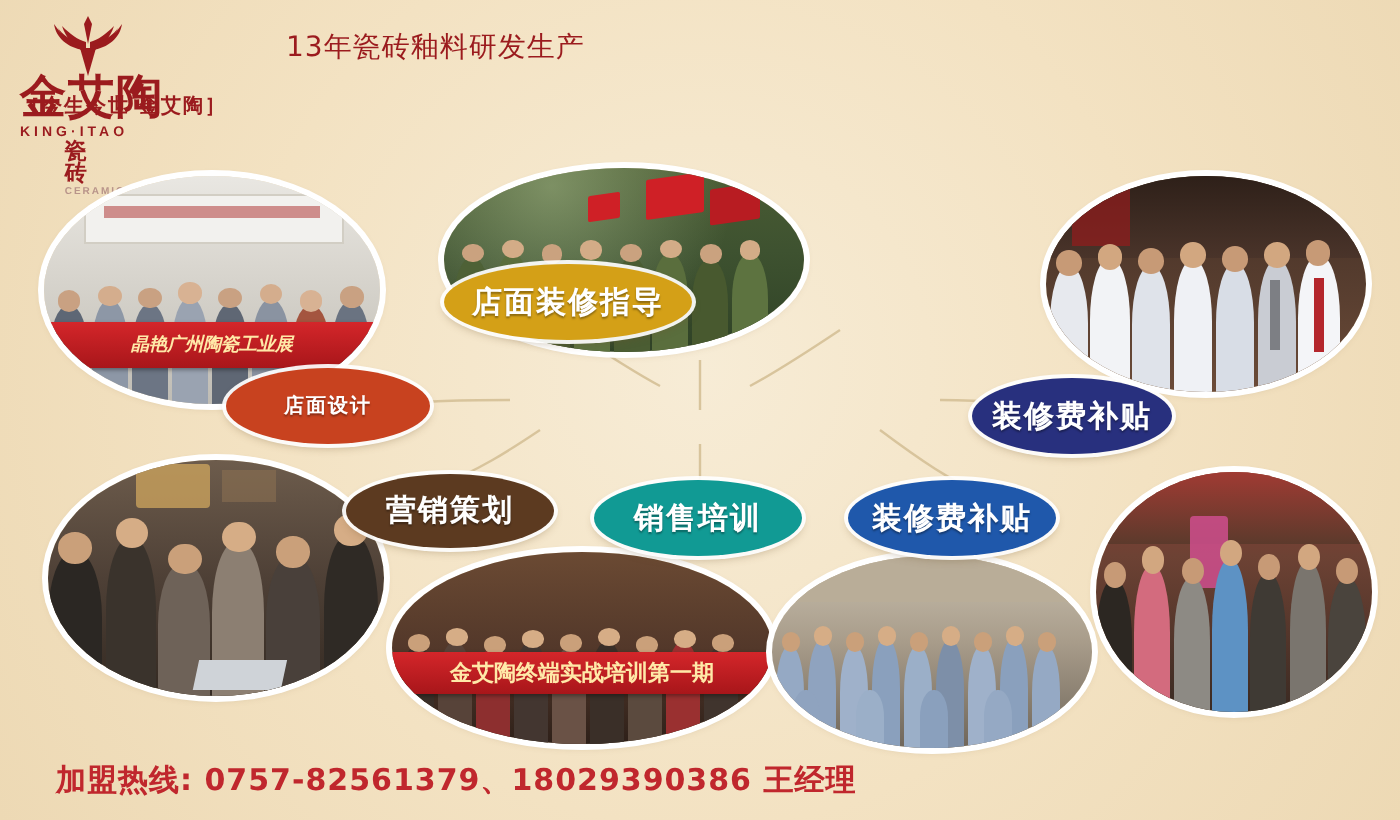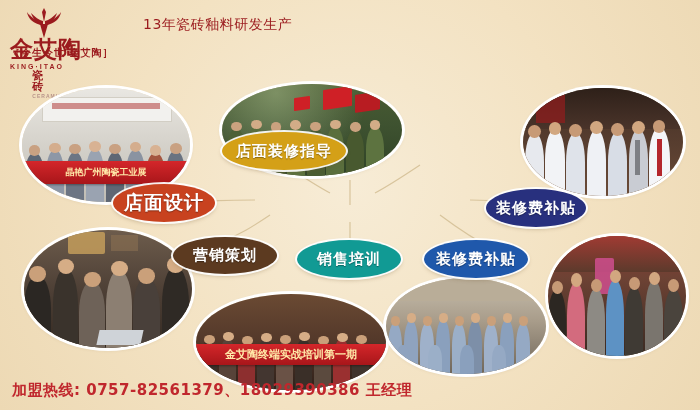--- a/index.html
+++ b/index.html
@@ -84,21 +84,21 @@
     display:flex;align-items:center;justify-content:center;
     font-size:21px;font-weight:bold;color:#2b2b2b;letter-spacing:1px;
     font-family:"DejaVu Sans",sans-serif;white-space:nowrap;
   }
   
   .footer{
     position:absolute;left:0;bottom:0;width:700px;height:40px;
     display:flex;align-items:center;
   }
   .footer .txt{
-    margin-left:12px;color:#c0272d;font-size:15px;font-weight:bold;
+    margin-left:28px;color:#c0272d;font-size:15px;font-weight:bold;
     letter-spacing:.5px;font-family:"DejaVu Sans",sans-serif;white-space:nowrap;
   }
 </style>
 </head>
 <body>
 
 <div id="poster">
 
   <div class="header">
 
@@ -143,21 +143,21 @@
       <path d="M470 200 C495 200 510 202 530 205"></path>
       <path d="M215 245 C240 235 255 225 270 215"></path>
       <path d="M440 215 C460 230 475 240 495 250"></path>
       <path d="M285 165 C300 175 315 185 330 193"></path>
       <path d="M420 165 C405 175 390 185 375 193"></path>
       <path d="M350 222 C350 232 350 240 350 250"></path>
     </g>
   </svg>
 
   <div class="photo" style="left:22px;top:88px;width:168px;height:114px;">
-    <div class="inner" style="background:linear-gradient(180deg,#e9e7e2 0%,#d9d6cf 40%,#bfbcb4 100%);">
+    <div class="inner" style="background:linear-gradient(180deg,#e9e7e2 0%,#d9d6cf 40%,#bfbcb4 100%);font-style:italic;">
       <div style="position:absolute;left:12%;top:8%;width:76%;height:20%;background:#f2f1ee;border:1px solid #d2cec4;"></div>
       <div style="position:absolute;left:18%;top:13%;width:64%;height:5%;background:#b03a3a;opacity:.55;"></div>
       <div class="figs" style="height:58%;">
         <div class="fig" style="left:2%;width:11%;height:74%;background:#5e6775;"></div>
         <div class="head" style="left:4%;bottom:70%;width:7%;height:16%;background:#c9a182;"></div>
         <div class="fig" style="left:14%;width:11%;height:78%;background:#8d97a6;"></div>
         <div class="head" style="left:16%;bottom:74%;width:7%;height:16%;background:#d4ad8d;"></div>
         <div class="fig" style="left:26%;width:11%;height:76%;background:#6c7584;"></div>
         <div class="head" style="left:28%;bottom:72%;width:7%;height:16%;background:#c9a182;"></div>
         <div class="fig" style="left:38%;width:11%;height:80%;background:#9aa3b1;"></div>
@@ -242,21 +242,21 @@
         <div class="head" style="left:52%;bottom:78%;width:10%;height:17%;background:#d6ad86;"></div>
         <div class="fig" style="left:65%;width:16%;height:76%;background:#49403a;"></div>
         <div class="head" style="left:68%;bottom:70%;width:10%;height:17%;background:#caa07a;"></div>
         <div class="fig" style="left:82%;width:16%;height:88%;background:#2f2a25;"></div>
         <div class="head" style="left:85%;bottom:82%;width:10%;height:17%;background:#d6ad86;"></div>
         <div style="position:absolute;left:44%;bottom:4%;width:26%;height:16%;background:#cfd3d8;transform:skewX(-12deg);"></div>
       </div>
     </div>
   </div>
 
-  <div class="photo" style="left:196px;top:276px;width:190px;height:96px;margin-top:18px;">
+  <div class="photo" style="left:196px;top:276px;width:190px;height:96px;">
     <div class="inner" style="background:linear-gradient(180deg,#6b4a33 0%,#53382a 50%,#2e2019 100%);">
       <div class="figs" style="height:62%;">
         <div class="fig" style="left:2%;width:9%;height:82%;background:#3a2f28;"></div>
         <div class="head" style="left:4%;bottom:78%;width:6%;height:15%;background:#caa07a;"></div>
         <div class="fig" style="left:12%;width:9%;height:86%;background:#574339;"></div>
         <div class="head" style="left:14%;bottom:82%;width:6%;height:15%;background:#d6ad86;"></div>
         <div class="fig" style="left:22%;width:9%;height:80%;background:#8d2f2f;"></div>
         <div class="head" style="left:24%;bottom:76%;width:6%;height:15%;background:#caa07a;"></div>
         <div class="fig" style="left:32%;width:9%;height:85%;background:#433630;"></div>
         <div class="head" style="left:34%;bottom:81%;width:6%;height:15%;background:#d6ad86;"></div>
@@ -326,21 +326,21 @@
         <div class="head" style="left:87%;bottom:72%;width:8%;height:15%;background:#c79a76;"></div>
       </div>
     </div>
   </div>
 
   <div class="pill" style="left:222px;top:132px;width:124px;height:38px;background:#d4a017;font-size:15px;">
     <span>店面装修指导</span>
   </div>
 
 
-  <div class="pill" style="left:113px;top:184px;width:102px;height:38px;background:#c8421f;font-size:19px;">
+  <div class="pill" style="left:113px;top:184px;width:102px;height:38px;background:#c8421f;font-size:10px;">
     <span>店面设计</span>
   </div>
 
   <div class="pill" style="left:486px;top:189px;width:100px;height:38px;background:#28307e;font-size:15px;">
     <span>装修费补贴</span>
   </div>
 
   <div class="pill" style="left:297px;top:240px;width:104px;height:38px;background:#119a94;font-size:15px;">
     <span>销售培训</span>
   </div>

